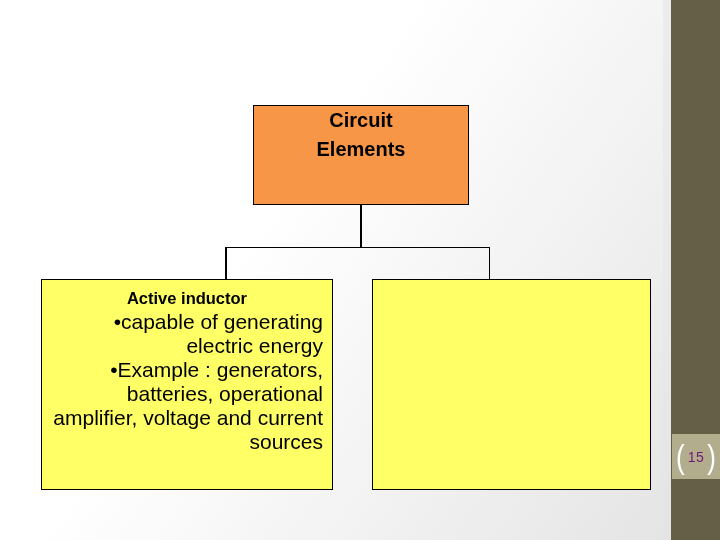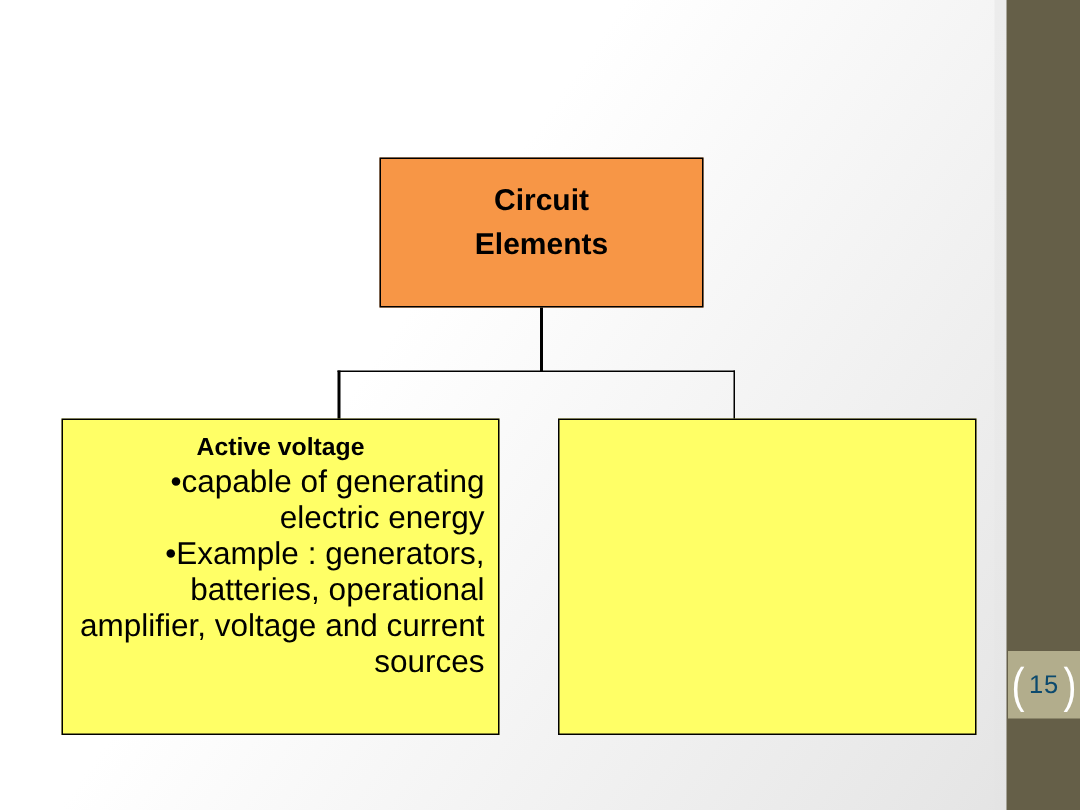--- a/index.html
+++ b/index.html
@@ -53,22 +53,22 @@
   }
   .page-badge .bracket {
     color: #ffffff;
     font-size: 26px;
     line-height: 1;
     font-family: "Liberation Sans", sans-serif;
     font-weight: 300;
     transform: scaleY(1.25);
   }
   .page-badge .num {
-    color: #0c4a6e;
-    font-size: 17px;
+    color: #701a75;
+    font-size: 14px;
     font-family: "Liberation Sans", sans-serif;
     padding: 0 3px;
     letter-spacing: 0.5px;
   }
 
   
   .slide-title {
     position: absolute;
     left: 0;
     top: 24px;
@@ -94,21 +94,21 @@
   .node-root {
     left: 253px;
     top: 105px;
     width: 216px;
     height: 100px;
     background: #f79646;
     display: flex;
     flex-direction: column;
     align-items: center;
     justify-content: flex-start;
-    padding-top: 14px;
+    padding-top: 0;
   }
   .node-root .line {
     font-size: 20px;
     font-weight: bold;
     line-height: 29px;
     font-family: "Liberation Sans", sans-serif;
     text-align: center;
   }
 
   .node-leaf {
@@ -155,21 +155,21 @@
     <div class="line">Circuit</div>
     <div class="line">Elements</div>
   </div>
 
   <div class="conn conn-stem"></div>
   <div class="conn conn-bar"></div>
   <div class="conn conn-drop-l"></div>
   <div class="conn conn-drop-r"></div>
 
   <div class="node node-leaf left">
-    <div class="heading">Active voltage</div>
+    <div class="heading">Active inductor</div>
     <div class="body">•capable of generating electric energy
 •Example : generators, batteries, operational amplifier, voltage and current sources</div>
   </div>
 
   <div class="node node-leaf right">
   </div>
 
   <div class="sidebar-gap"></div>
   <div class="sidebar-band"></div>
 

